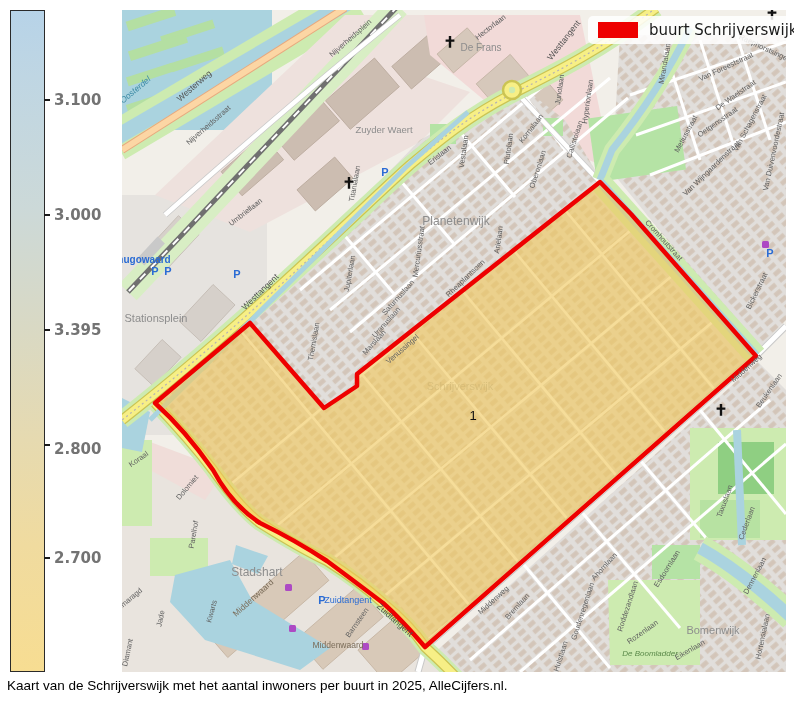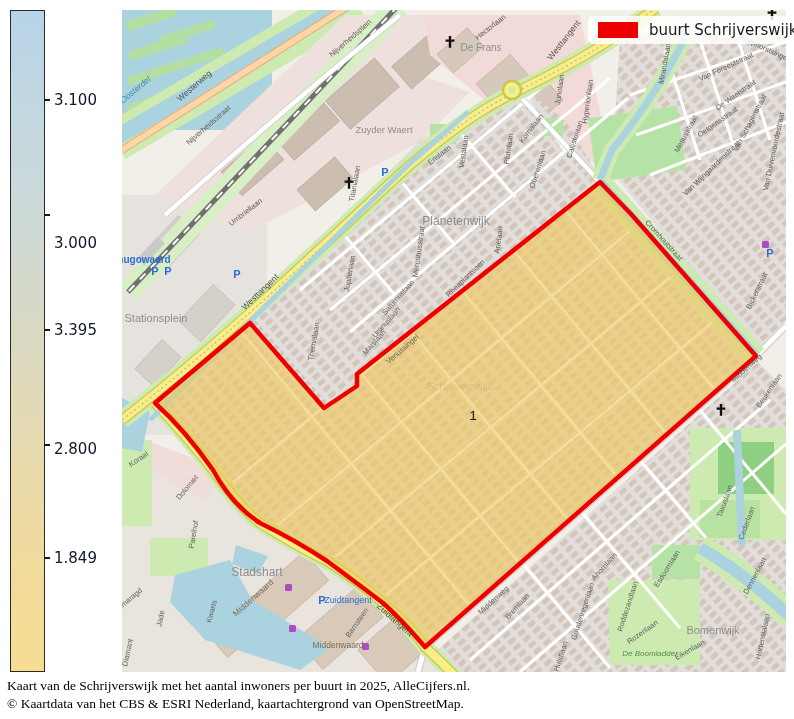--- a/index.html
+++ b/index.html
@@ -5,30 +5,30 @@
   html,body{margin:0;padding:0;background:#fff;}
   #app{position:relative;width:794px;height:719px;background:#fff;overflow:hidden;
        font-family:"DejaVu Sans","Liberation Sans",sans-serif;}
   
   #colorbar{position:absolute;left:10px;top:10px;width:33px;height:660px;
     border:1px solid #2a2a2a;
     background:linear-gradient(to bottom,
       #b7d3e8 0%, #bfd6e3 10%, #ccd9d8 30%, #d9d9c4 48%,
       #e6dab0 65%, #f0db9f 81%, #f7dd92 100%);}
   .tickmark{position:absolute;width:6px;height:2px;background:#1a1a1a;left:44px;}
-  .ticklabel{position:absolute;left:54px;font-size:15px;color:#0f172a;
-    font-family:"DejaVu Sans",sans-serif;}
+  .ticklabel{position:absolute;left:54px;font-size:15px;color:#737373;
+    font-family:"DejaVu Sans",sans-serif;font-weight:bold;}
   
   #legend{position:absolute;left:588px;top:16px;display:flex;align-items:center;gap:11px;
     background:rgba(255,255,255,.85);border-radius:5px;padding:5px 12px 5px 10px;}
   #legend .swatch{width:40px;height:16px;background:#ee0000;display:inline-block;}
   #legend .lbl{font-size:15px;color:#1a1a1a;white-space:nowrap;}
   
   .caption{position:absolute;left:7px;font-size:13.5px;color:#000;white-space:nowrap;
-    font-family:Liberation Serif, serif;}
+    font-family:Liberation Sans, sans-serif;}
   #cap1{top:678px;} #cap2{top:696px;}
   
   text{font-family:"Liberation Sans",sans-serif;}
   .sl{font-size:7.5px;fill:#5f5f5f;text-anchor:middle;}
   .sl2{font-size:8.5px;fill:#4f4f4f;text-anchor:middle;}
   .area{fill:#8d8d8d;text-anchor:middle;}
   .waterlbl{fill:#3d8ba6;font-style:italic;font-size:8.5px;text-anchor:middle;}
   .poi{fill:#7a6c59;text-anchor:middle;}
   .bluelbl{fill:#2b6cd4;text-anchor:middle;}
   .greenlbl{fill:#5b8a4a;font-style:italic;font-size:8px;text-anchor:middle;}
@@ -317,25 +317,24 @@
     </g>
   </svg>
 
   <div id="colorbar"></div>
   <div class="tickmark" style="top:99px;"></div>
   <div class="tickmark" style="top:214px;"></div>
   <div class="tickmark" style="top:329px;"></div>
   <div class="tickmark" style="top:444px;"></div>
   <div class="tickmark" style="top:557px;"></div>
   <div class="ticklabel" style="top:91px;">3.100</div>
-  <div class="ticklabel" style="top:206px;margin-top:28px;">3.000</div>
+  <div class="ticklabel" style="top:206px;">3.000</div>
   <div class="ticklabel" style="top:321px;">3.395</div>
   <div class="ticklabel" style="top:440px;">2.800</div>
-  <div class="ticklabel" style="top:549px;">1.849</div>
+  <div class="ticklabel" style="top:549px;">2.700</div>
 
   <div id="legend">
     <span class="swatch"></span>
     <span class="lbl">buurt Schrijverswijk</span>
   </div>
 
   <div id="cap1" class="caption">Kaart van de Schrijverswijk met het aantal inwoners per buurt in 2025, AlleCijfers.nl.</div>
-  <div id="cap2" class="caption">© Kaartdata van het CBS &amp; ESRI Nederland, kaartachtergrond van OpenStreetMap.</div>
 </div>
 
 </body></html>

